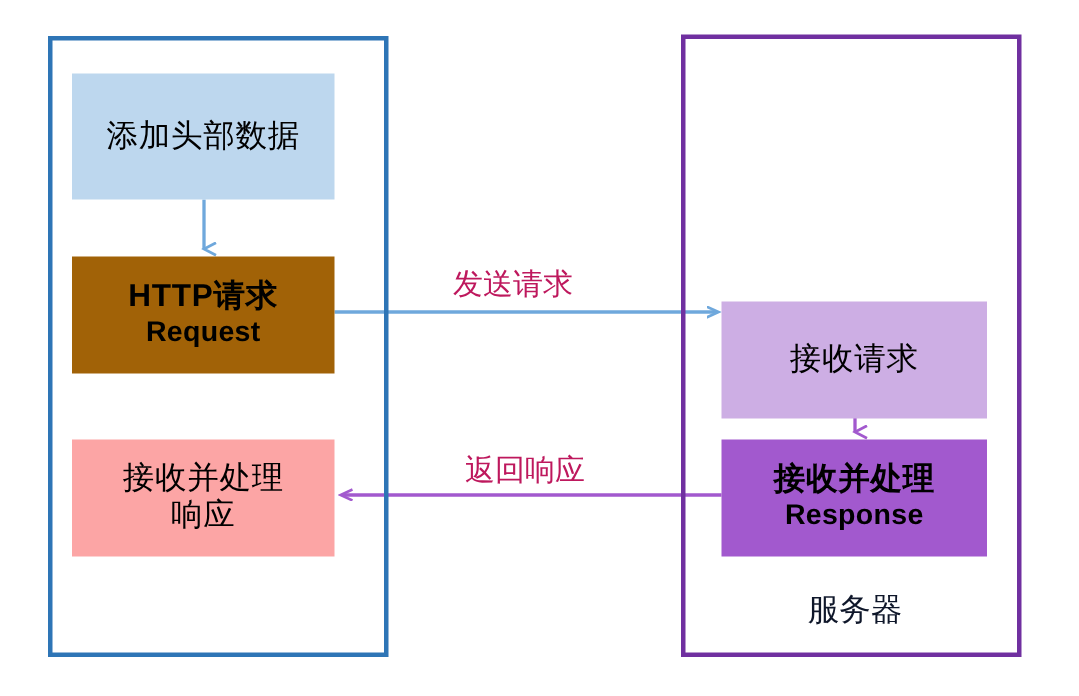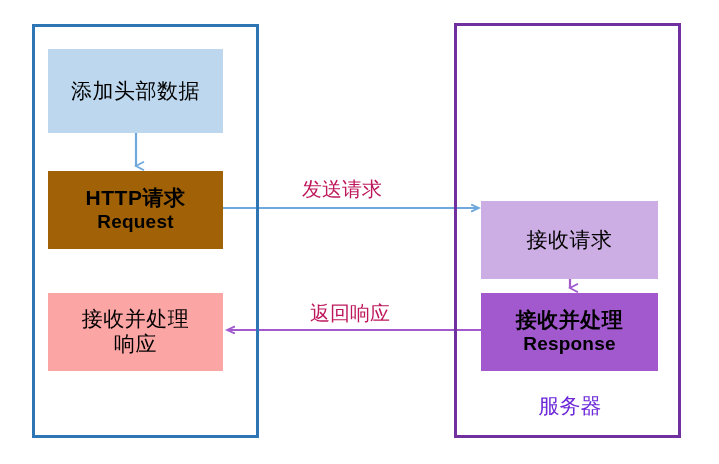--- a/index.html
+++ b/index.html
@@ -104,21 +104,21 @@
     width: 160px;
   }
   #label-client {
     left: 65px;
     top: 392px;
     color: #2e75b6;
   }
   #label-server {
     left: 490px;
     top: 392px;
-    color: #6d28d9;
+    color: #0f172a;
   }
   .edge-label {
     position: absolute;
     font-size: 20px;
     color: #be185d;
     white-space: nowrap;
   }
   #label-send-request {
     left: 302px;
     top: 176px;

